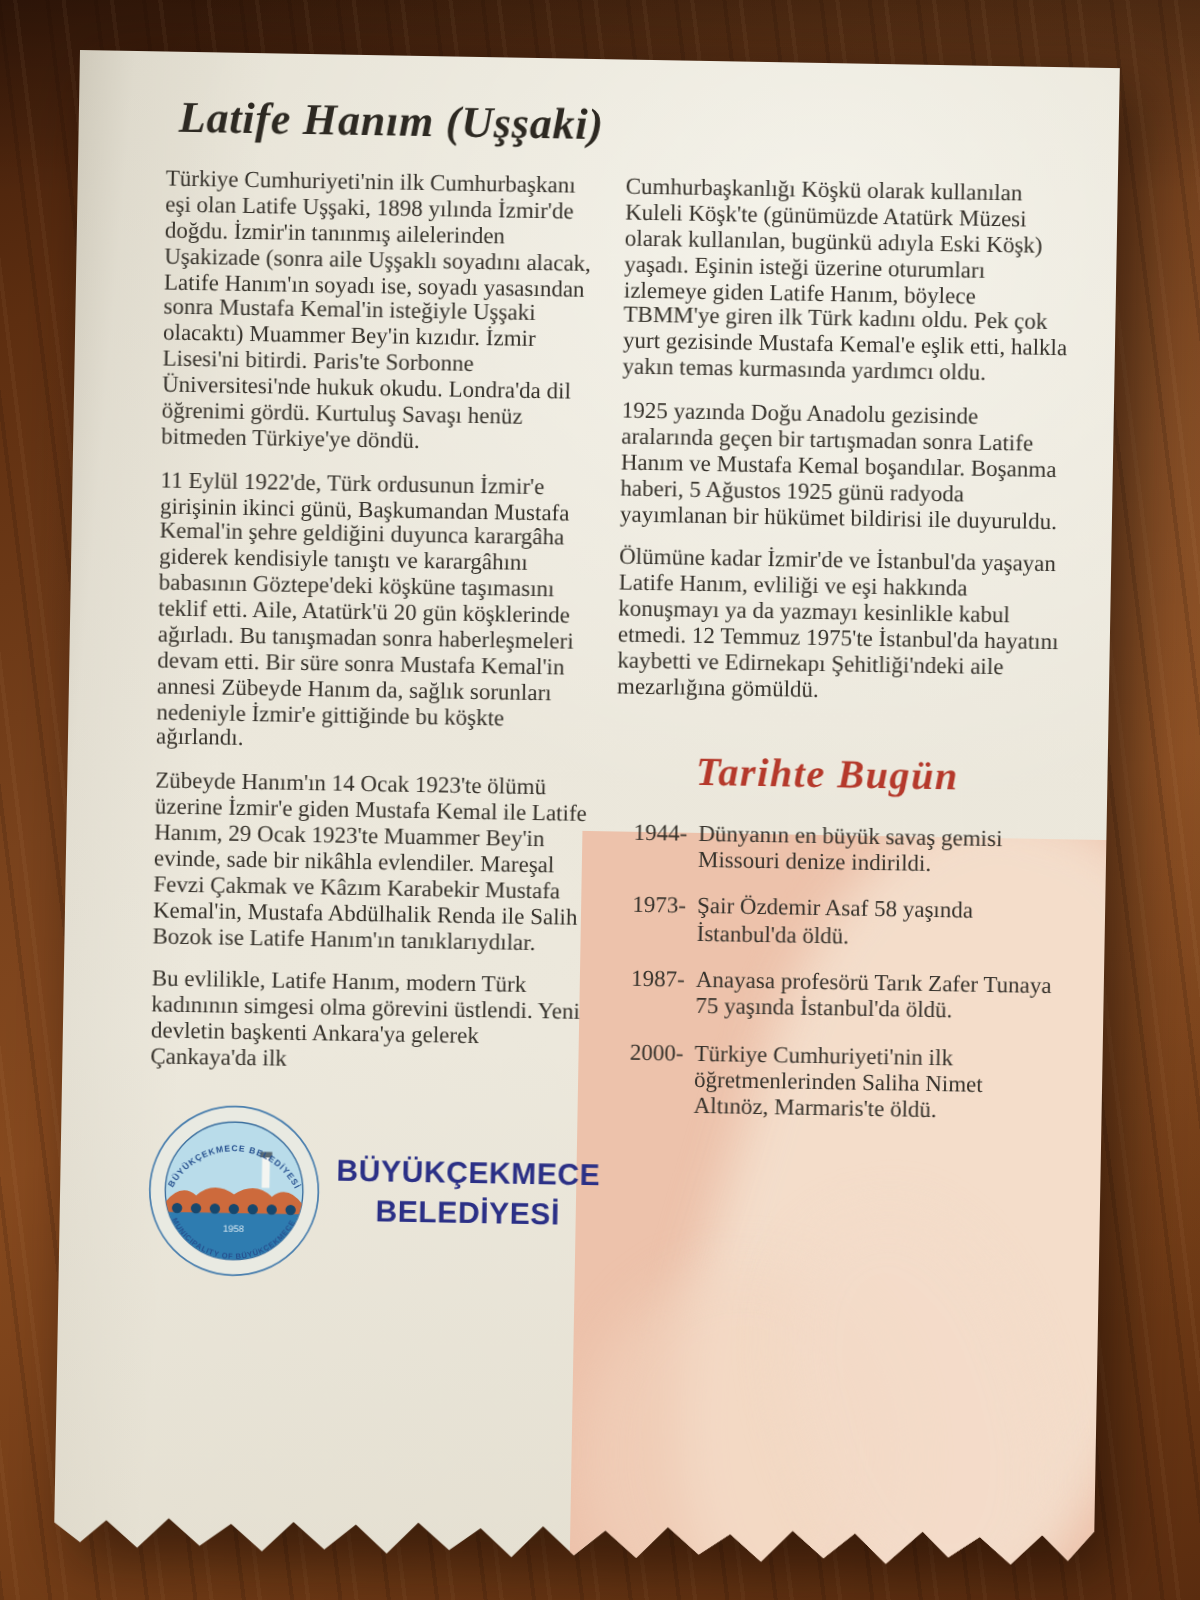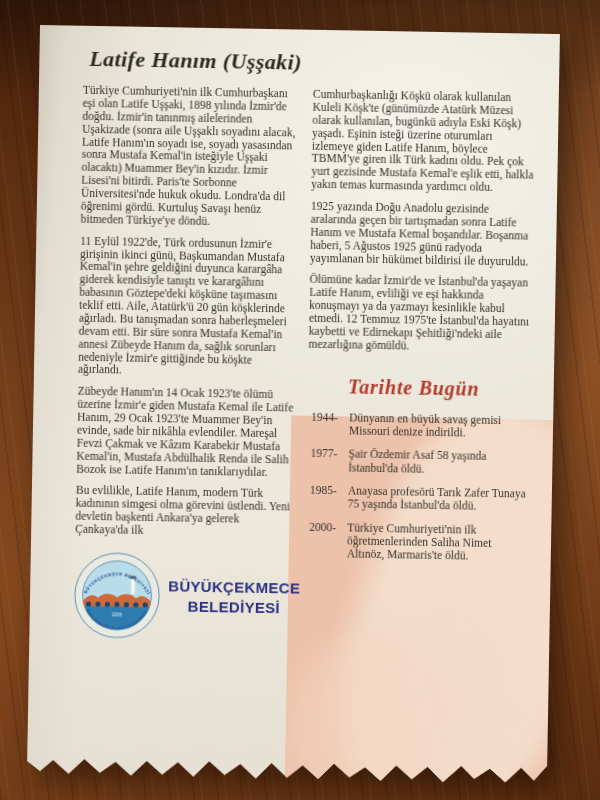--- a/index.html
+++ b/index.html
@@ -55,21 +55,21 @@
   .col-right{width:224px;flex:none;}
   .col p{
     margin:0 0 9px 0;font-size:11.5px;line-height:1.12;color:#36322b;
   }
   .history{margin-top:24px;padding:0 2px 0 4px;}
   .history-title{
     font-style:italic;font-weight:bold;font-size:20px;letter-spacing:.8px;
     color:#b5392b;text-align:center;margin:0 14px 13px 0;
   }
   .history-item{display:flex;margin-bottom:10px;font-size:11.5px;line-height:1.16;color:#36322b;}
-  .history-year{flex:none;width:38px;}
+  .history-year{flex:none;width:38px;text-align:center;}
   .history-text{flex:1;}
 
   .footer{display:flex;align-items:center;gap:8px;margin-top:16px;width:220px;}
   .seal{width:86px;height:86px;flex:none;}
   .muni-name{
     flex:1;text-align:center;
     font-family:"Liberation Sans", sans-serif;font-weight:bold;
     font-size:15px;line-height:1.3;letter-spacing:.3px;color:#2b3086;
   }
 </style>
@@ -145,25 +145,25 @@
           <p>Ölümüne kadar İzmir'de ve İstanbul'da yaşayan Latife Hanım, evliliği ve eşi hakkında konuşmayı ya da yazmayı kesinlikle kabul etmedi. 12 Temmuz 1975'te İstanbul'da hayatını kaybetti ve Edirnekapı Şehitliği'ndeki aile mezarlığına gömüldü.</p>
 
           <div class="history">
             <div class="history-title">Tarihte Bugün</div>
 
             <div class="history-item">
               <span class="history-year">1944-</span>
               <span class="history-text">Dünyanın en büyük savaş gemisi Missouri denize indirildi.</span>
             </div>
             <div class="history-item">
-              <span class="history-year">1977-</span>
+              <span class="history-year">1973-</span>
               <span class="history-text">Şair Özdemir Asaf 58 yaşında İstanbul'da öldü.</span>
             </div>
             <div class="history-item">
-              <span class="history-year">1985-</span>
+              <span class="history-year">1987-</span>
               <span class="history-text">Anayasa profesörü Tarık Zafer Tunaya 75 yaşında İstanbul'da öldü.</span>
             </div>
             <div class="history-item">
               <span class="history-year">2000-</span>
               <span class="history-text">Türkiye Cumhuriyeti'nin ilk öğretmenlerinden Saliha Nimet Altınöz, Marmaris'te öldü.</span>
             </div>
           </div>
         </div>
 
       </div>

